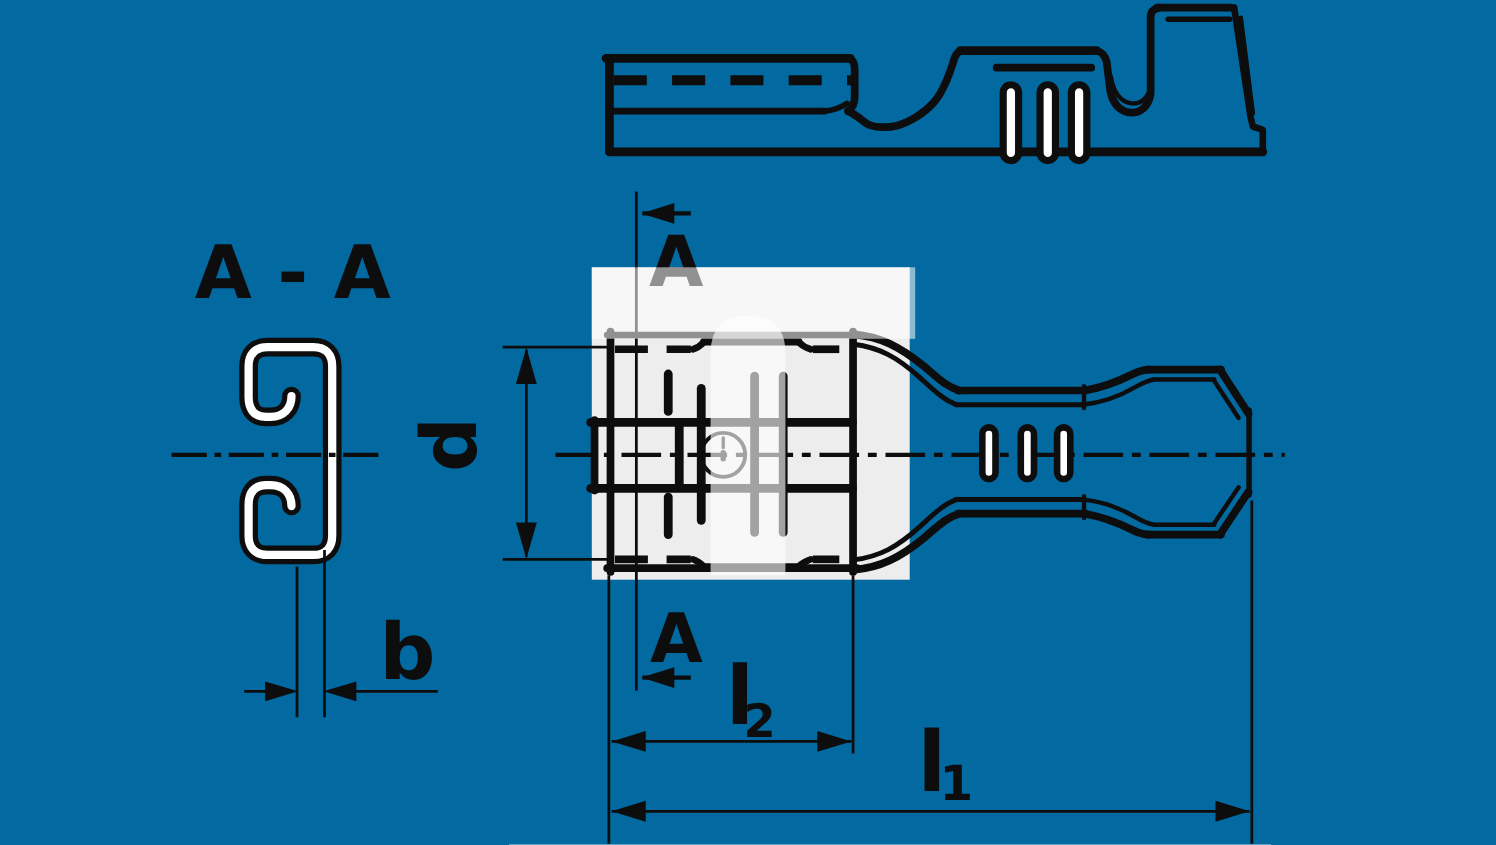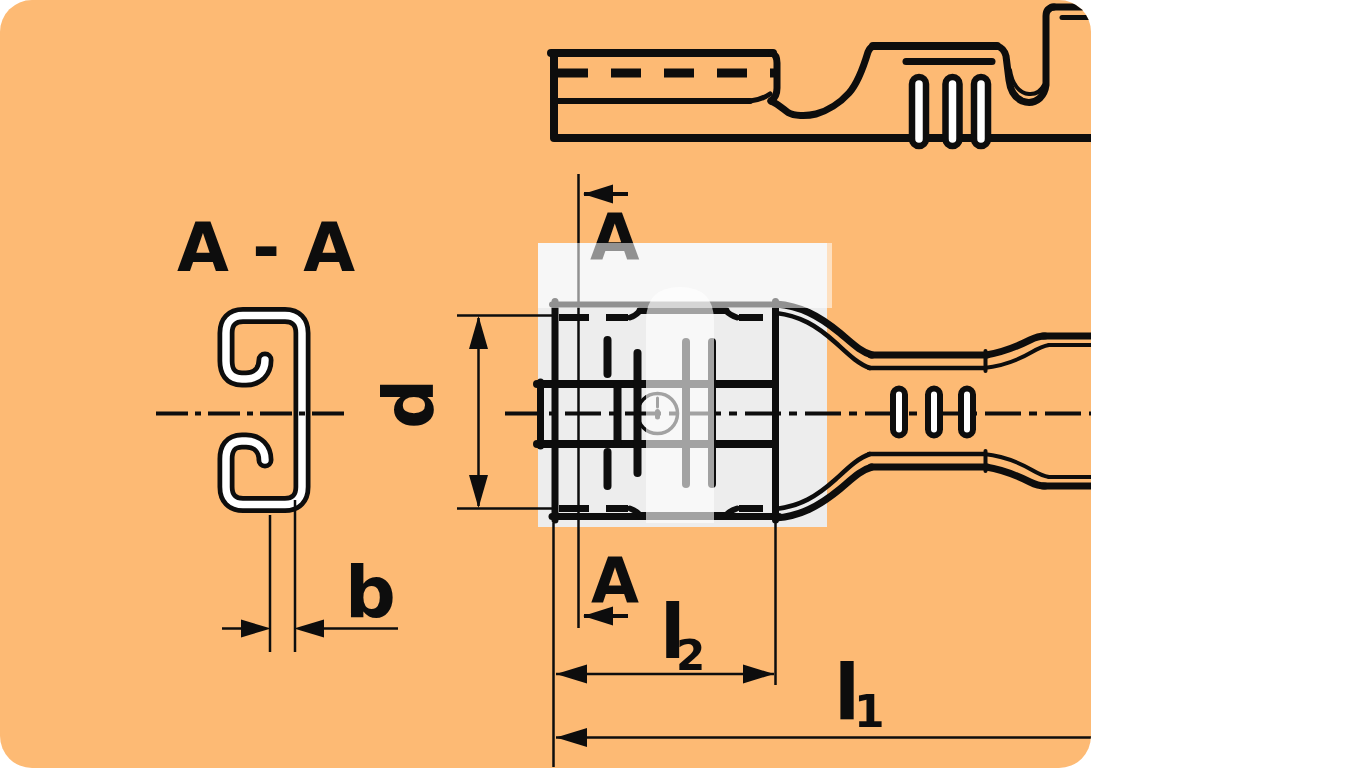--- a/index.html
+++ b/index.html
@@ -1,17 +1,17 @@
 <!DOCTYPE html>
 <html><head>
 <meta charset="utf-8">
 <style>
   html,body{margin:0;padding:0;background:#ffffff;}
-  .stage{position:relative;width:1091px;height:768px;background:#fdba74;overflow:hidden;
-         font-family:"DejaVu Sans", sans-serif;border-radius:32px;}
+  .stage{position:relative;width:1360px;height:768px;background:#0369a1;overflow:hidden;
+         font-family:"DejaVu Sans", sans-serif;}
   svg text{font-family:"DejaVu Sans", sans-serif;font-weight:700;fill:#0d0d0d;}
   .ln{stroke:#0d0d0d;fill:none;}
   .thin{stroke:#0d0d0d;stroke-width:2.5;fill:none;}
   .arrow{fill:#0d0d0d;stroke:none;}
 </style>
 </head>
 <body>
 
 <div class="stage">
 <svg width="1360" height="768" viewBox="0 0 1360 768">

